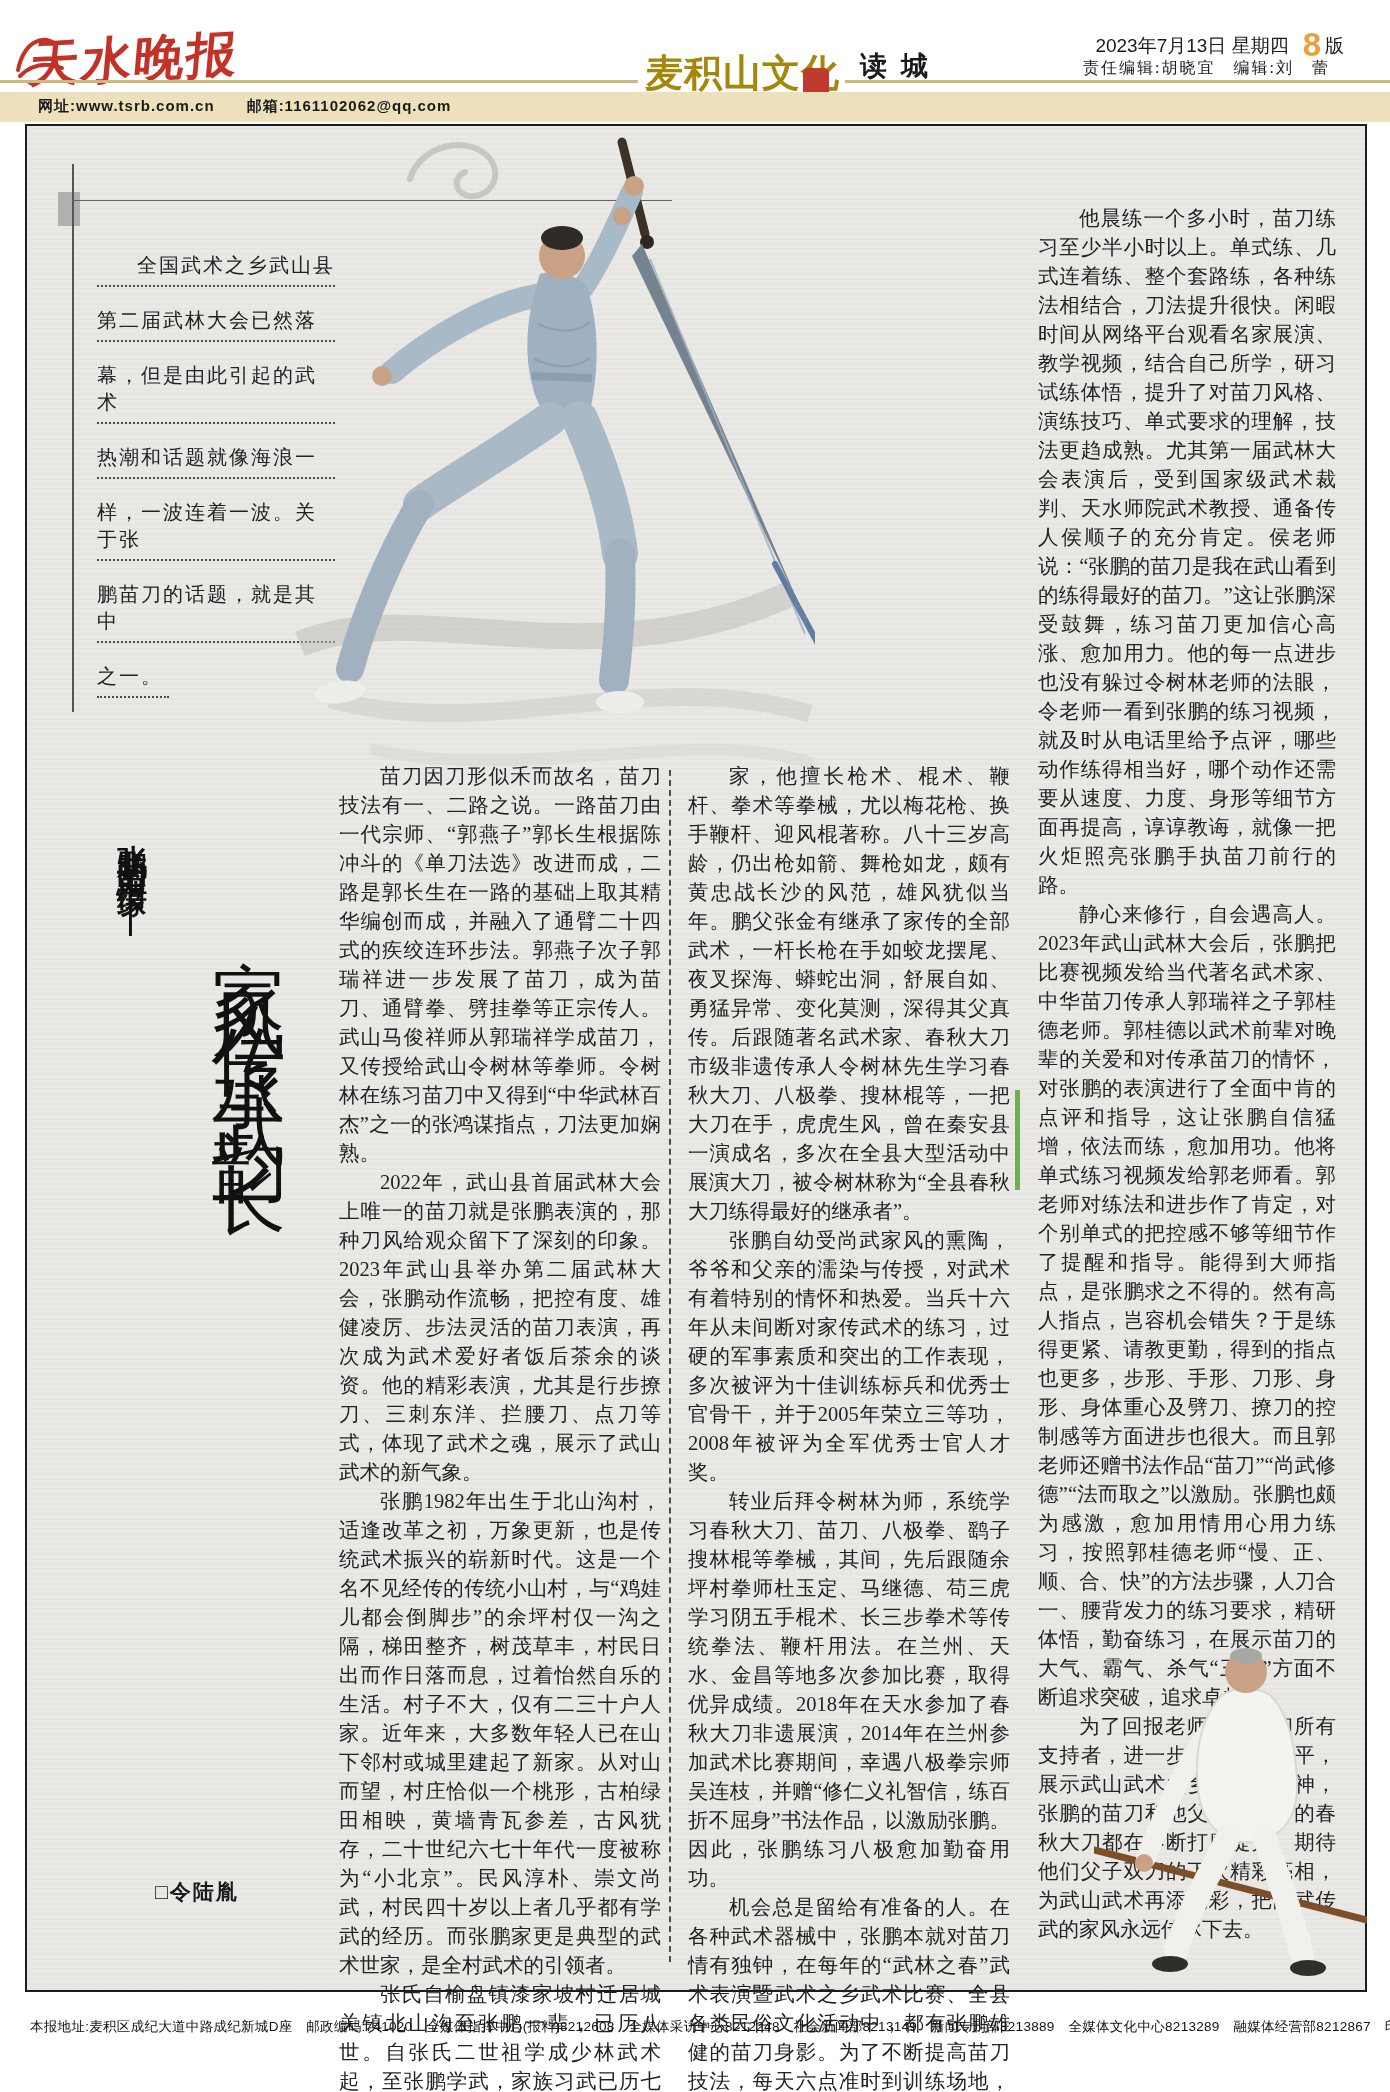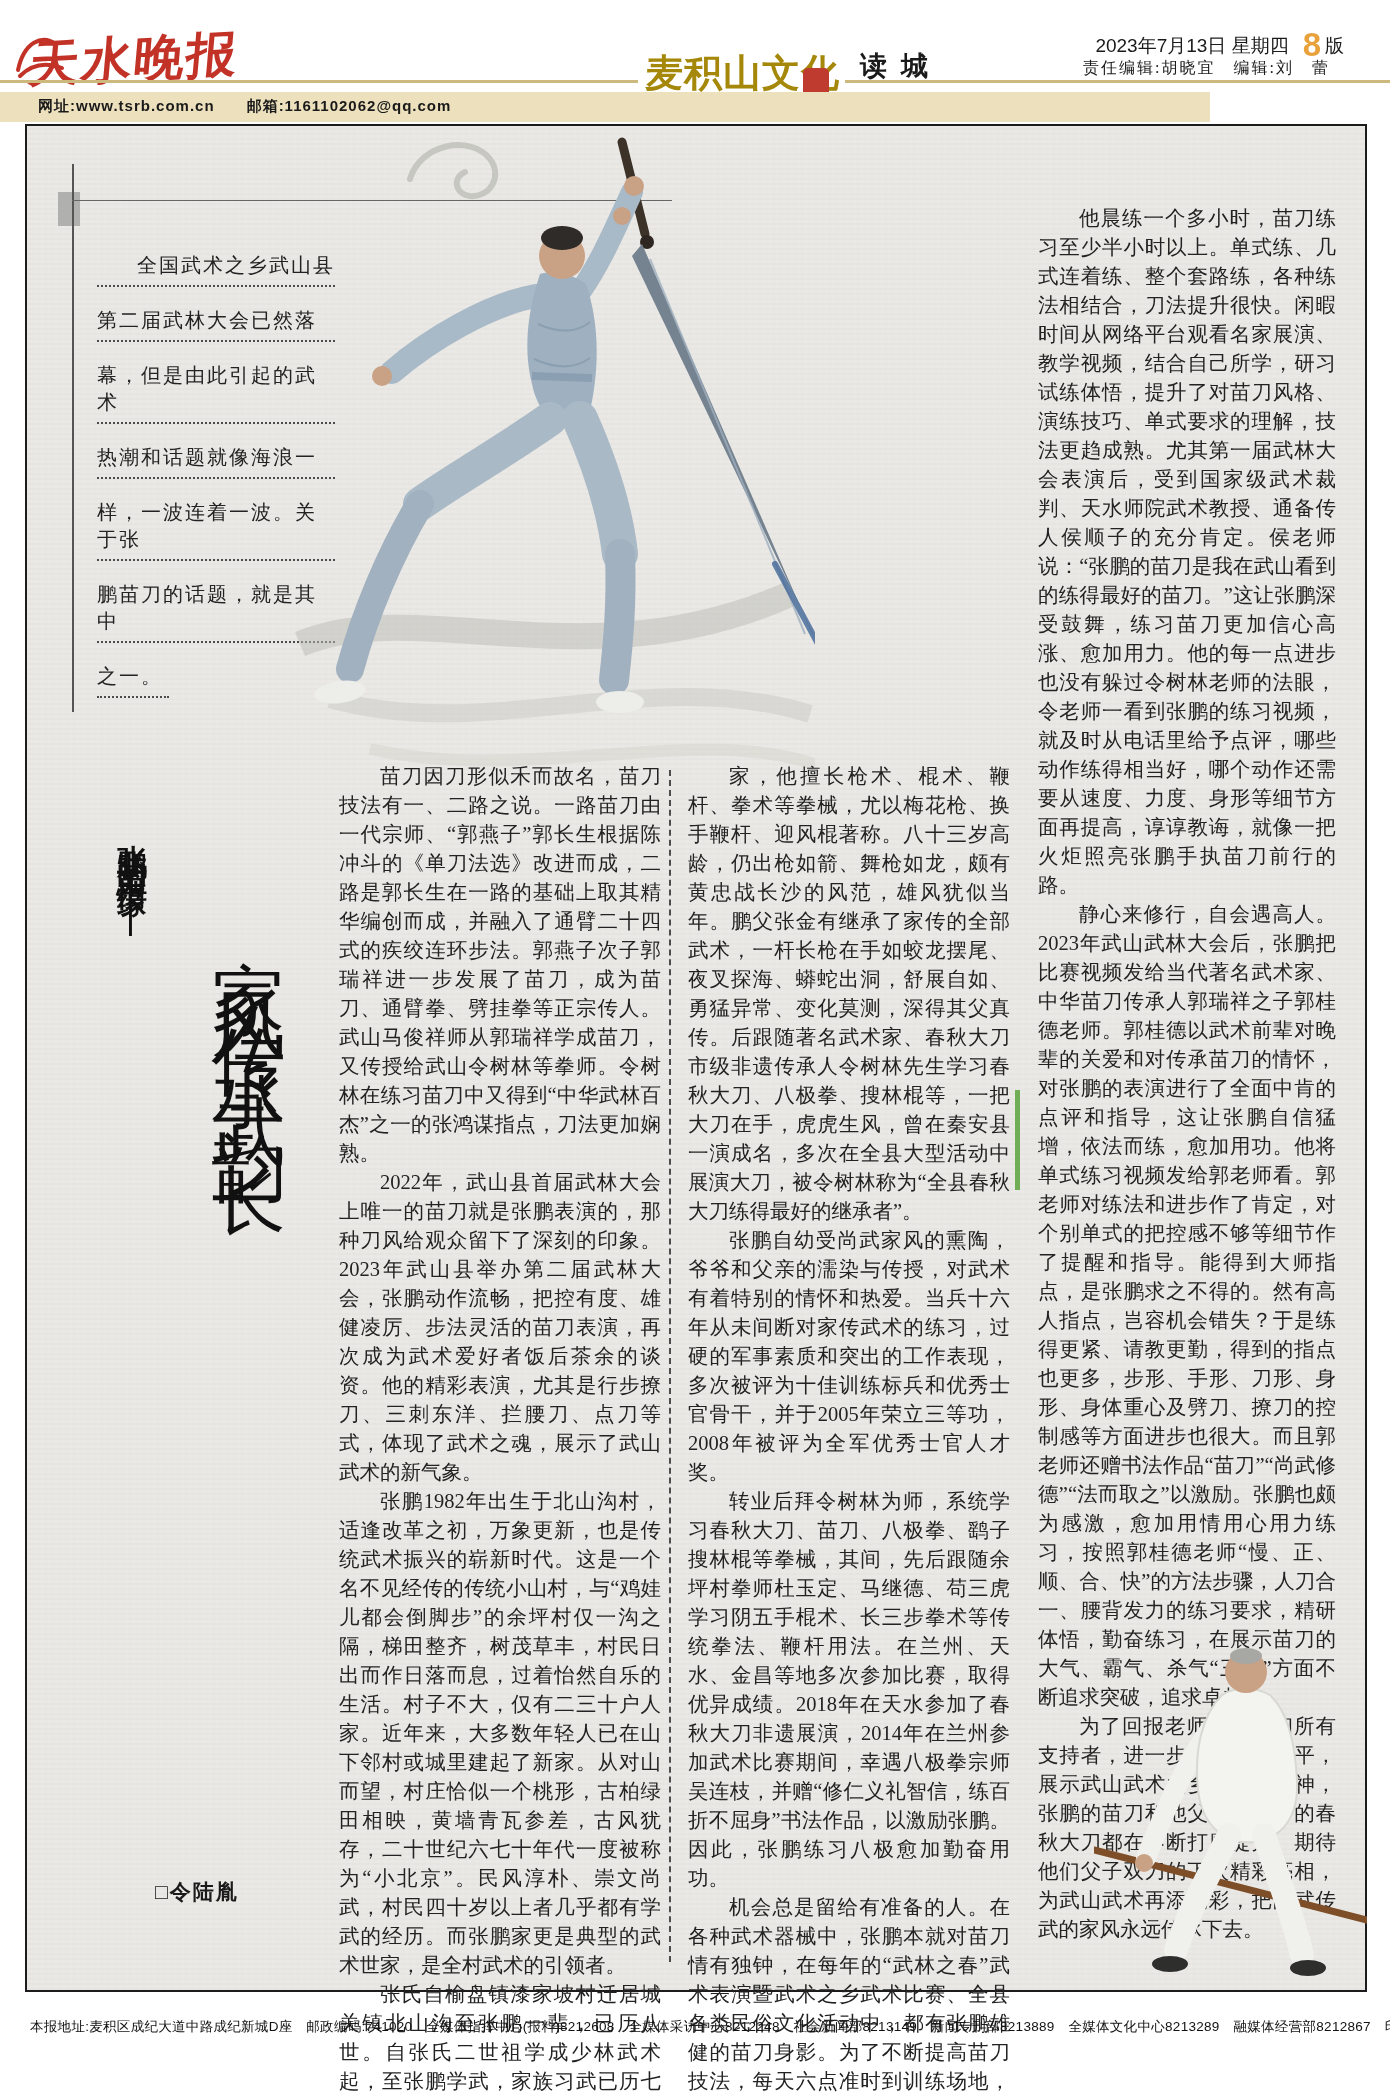--- a/index.html
+++ b/index.html
@@ -17,21 +17,21 @@
            font-family:"Liberation Serif","DejaVu Serif",serif;letter-spacing:2px;white-space:nowrap;}
   .section-title{position:absolute;left:645px;top:48px;font-size:38px;font-weight:bold;color:#a5880a;
                  letter-spacing:1px;white-space:nowrap;}
   .seal{position:absolute;left:803px;top:68px;width:26px;height:38px;background:#bf3b2f;border-radius:5px;
         color:#fff;font-size:11px;writing-mode:vertical-rl;text-orientation:upright;
         display:flex;align-items:center;justify-content:center;line-height:13px;}
   .section-sub{position:absolute;left:860px;top:48px;font-size:27px;font-weight:bold;letter-spacing:14px;white-space:nowrap;font-family:Liberation Mono, monospace;}
   .hline{position:absolute;top:80px;height:3px;background:#cdb97e;}
   .hline.l{left:0;width:638px;}
   .hline.r{left:845px;width:545px;}
-  .strip{position:absolute;left:0;top:92px;width:1210px;height:30px;background:#ece0bd;}
+  .strip{position:absolute;left:0;top:92px;width:1390px;height:30px;background:#ece0bd;}
   .strip-text{position:absolute;left:38px;top:5px;font-size:15px;font-weight:bold;letter-spacing:1px;}
   
   .paper{position:absolute;left:25px;top:124px;width:1338px;height:1864px;border:2px solid #1c1c1c;
          background:#e9e8e5;
          background-image:repeating-linear-gradient(0deg,rgba(0,0,0,.015) 0 2px,transparent 2px 5px),
                           repeating-linear-gradient(90deg,rgba(255,255,255,.05) 0 3px,transparent 3px 7px);}
   .vrule{position:absolute;left:45px;top:38px;width:2px;height:548px;background:#555;}
   .hrule{position:absolute;left:45px;top:74px;width:600px;height:1px;background:#666;}
   .gray-square{position:absolute;left:31px;top:66px;width:22px;height:34px;background:#b0b0ae;}
   

